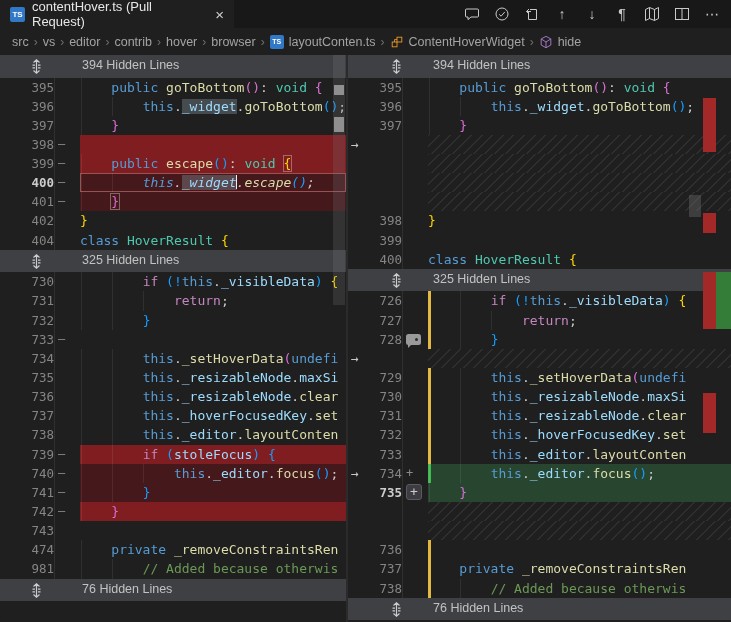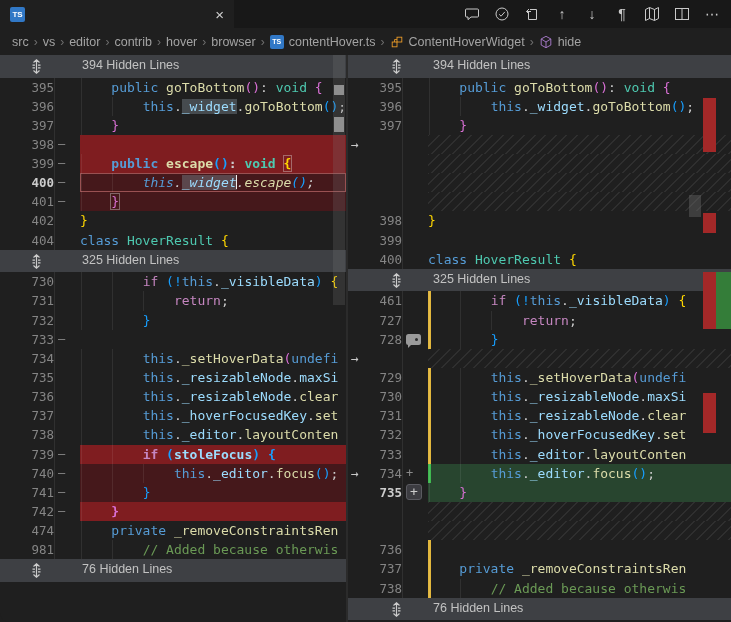--- a/index.html
+++ b/index.html
@@ -37,21 +37,21 @@
   .row{display:flex;height:19.15px;line-height:19.15px;font-family:"DejaVu Sans Mono",monospace;
     font-size:13px;position:relative;}
   .margin{width:18px;flex:none;color:#c8c8c8;font-size:13px;text-align:left;padding-left:3px;box-sizing:border-box;}
   .pane.left .num{width:54px;}
   .pane.right .num{width:36px;}
   .num{flex:none;text-align:right;color:var(--linenum);font-size:12.5px;}
   .row.bn .num{color:#cccccc;font-weight:bold;}
   .sfx{width:26px;flex:none;color:#8a8a8a;font-size:12px;padding-left:3px;box-sizing:border-box;
     border-left:1px solid rgba(128,128,128,0.18);display:flex;align-items:center;}
   .code{flex:1;position:relative;white-space:pre;overflow:hidden;color:var(--text);}
-  .k-d .code{background:var(--del_bright);font-weight:bold;}
+  .k-d .code{background:var(--del_bright);}
   .k-D .code{background:var(--del_dim);}
   .k-a .code{background:var(--add_bg);}
   .k-h .code{background-image:repeating-linear-gradient(135deg,rgba(255,255,255,0.07) 0px,
     rgba(255,255,255,0.07) 1.4px,transparent 1.4px,transparent 7.5px);}
   .cl .code{box-shadow:inset 0 0 0 1px rgba(255,150,150,0.45);font-style:italic;}
   .gd{position:absolute;top:0;bottom:0;width:1px;background:rgba(255,255,255,0.08);}
   .gut{position:absolute;left:0;top:0;bottom:0;width:3px;}
   .hl{background:rgba(118,128,138,0.45);}
   .cur{display:inline-block;width:1.5px;height:14px;background:#eeeeee;vertical-align:-2px;margin:0 -0.75px;}
   .bx{box-shadow:0 0 0 1px rgba(230,230,230,0.38);}
@@ -73,20 +73,21 @@
   .rmark{position:absolute;}
   .rslider{position:absolute;right:30px;width:12px;background:rgba(121,121,121,0.35);z-index:6;}
   .unfold{stroke:#cccccc;stroke-width:1.2;fill:none;}
 </style>
 </head>
 <body>
 
 <div class="tabbar">
   <div class="tab">
     <span class="ts-badge">TS</span>
+    <span>contentHover.ts (Pull Request)</span>
     <span class="tab-close">×</span>
   </div>
   <div class="toolbar">
     <span class="tbtn">
       <svg width="16" height="16" viewBox="0 0 16 16">
           <path d="M2.5 3h11a1 1 0 0 1 1 1v6a1 1 0 0 1-1 1H7l-3 2.6V11H2.5a1 1 0 0 1-1-1V4a1 1 0 0 1 1-1z" fill="none" stroke="#c9c9c9"></path>
         </svg>
     </span>
     <span class="tbtn">
       <svg width="16" height="16" viewBox="0 0 16 16">
@@ -138,21 +139,21 @@
     <span class="crumb">
       <span>hover</span>
     </span>
     <span class="crumb-sep">›</span>
     <span class="crumb">
       <span>browser</span>
     </span>
     <span class="crumb-sep">›</span>
     <span class="crumb">
       <span class="ts-badge">TS</span>
-      <span>contentHover.ts</span>
+      <span>layoutConten.ts</span>
     </span>
     <span class="crumb-sep">›</span>
     <span class="crumb">
       <svg width="14" height="14" viewBox="0 0 16 16">
         <rect x="8" y="2.5" width="5.5" height="5.5" fill="none" stroke="#ee9d28"></rect>
         <rect x="2.5" y="8" width="5.5" height="5.5" fill="none" stroke="#ee9d28"></rect>
         <path d="M5.2 8V5.2H8" fill="none" stroke="#ee9d28"></path>
       </svg>
       <span>ContentHoverWidget</span>
     </span>
@@ -280,20 +281,25 @@
       </div>
       <div class="row k-D">
         <div class="num">741</div>
         <div class="sfx">—</div>
         <div class="code"><span class="gd" style="left: 0.5px;"></span><span class="gd" style="left: 31.82px;"></span><span class="c-o">        </span><span class="c-b3">}</span></div>
       </div>
       <div class="row k-d">
         <div class="num">742</div>
         <div class="sfx">—</div>
         <div class="code"><span class="gd" style="left: 0.5px;"></span><span class="c-o">    </span><span class="c-b2">}</span></div>
+      </div>
+      <div class="row k-x">
+        <div class="num">743</div>
+        <div class="sfx"></div>
+        <div class="code"></div>
       </div>
       <div class="row k-x">
         <div class="num">474</div>
         <div class="sfx"></div>
         <div class="code"><span class="gd" style="left: 0.5px;"></span><span class="c-o">    </span><span class="c-k">private</span><span class="c-o"> </span><span class="c-f">_removeConstraintsRen</span></div>
       </div>
       <div class="row k-x">
         <div class="num">981</div>
         <div class="sfx"></div>
         <div class="code"><span class="gd" style="left: 0.5px;"></span><span class="gd" style="left: 31.82px;"></span><span class="c-o">        </span><span class="c-m">// Added because otherwis</span></div>
@@ -377,21 +383,21 @@
         <div class="code"><span class="c-k">class</span><span class="c-o"> </span><span class="c-t">HoverResult</span><span class="c-o"> </span><span class="c-b1">{</span></div>
       </div>
       <div class="hbar">
         <span class="hicon"><svg class="unfold" width="13" height="15" viewBox="0 0 13 15">
             <path d="M6.5 1V14 M3.5 3.5L6.5 0.8L9.5 3.5 M3.5 11.5L6.5 14.2L9.5 11.5 M2.5 6.2H5 M8 6.2H10.5 M2.5 8.8H5 M8 8.8H10.5"></path>
           </svg></span>
         <span class="hlabel">325 Hidden Lines</span>
       </div>
       <div class="row k-x">
         <div class="margin"></div>
-        <div class="num">461</div>
+        <div class="num">726</div>
         <div class="sfx"></div>
         <div class="code"><span class="gut" style="background: var(--gut_yellow);"></span><span class="gd" style="left: 0.5px;"></span><span class="gd" style="left: 31.82px;"></span><span class="c-o">        </span><span class="c-c">if</span><span class="c-o"> </span><span class="c-b3">(</span><span class="c-b3">!</span><span class="c-k">this</span><span class="c-o">.</span><span class="c-p">_visibleData</span><span class="c-b3">)</span><span class="c-o"> </span><span class="c-b1">{</span></div>
       </div>
       <div class="row k-x">
         <div class="margin"></div>
         <div class="num">727</div>
         <div class="sfx"></div>
         <div class="code"><span class="gut" style="background: var(--gut_yellow);"></span><span class="gd" style="left: 0.5px;"></span><span class="gd" style="left: 31.82px;"></span><span class="gd" style="left: 63.14px;"></span><span class="c-o">            </span><span class="c-c">return</span><span class="c-o">;</span></div>
       </div>
       <div class="row k-x">

